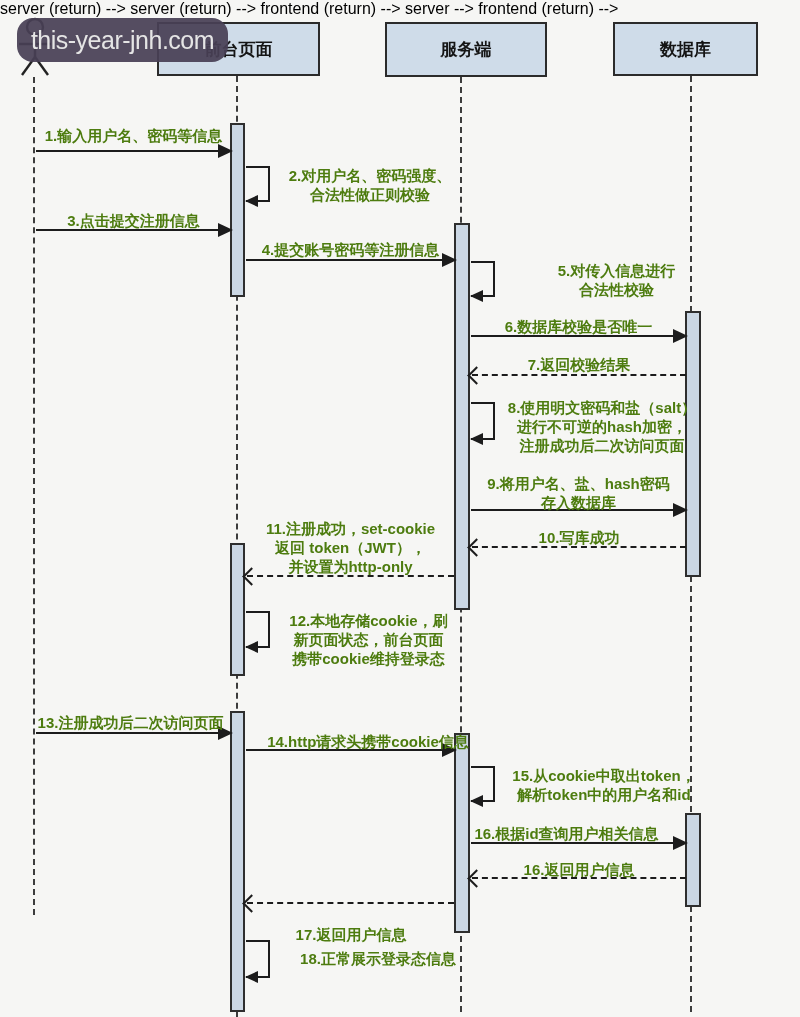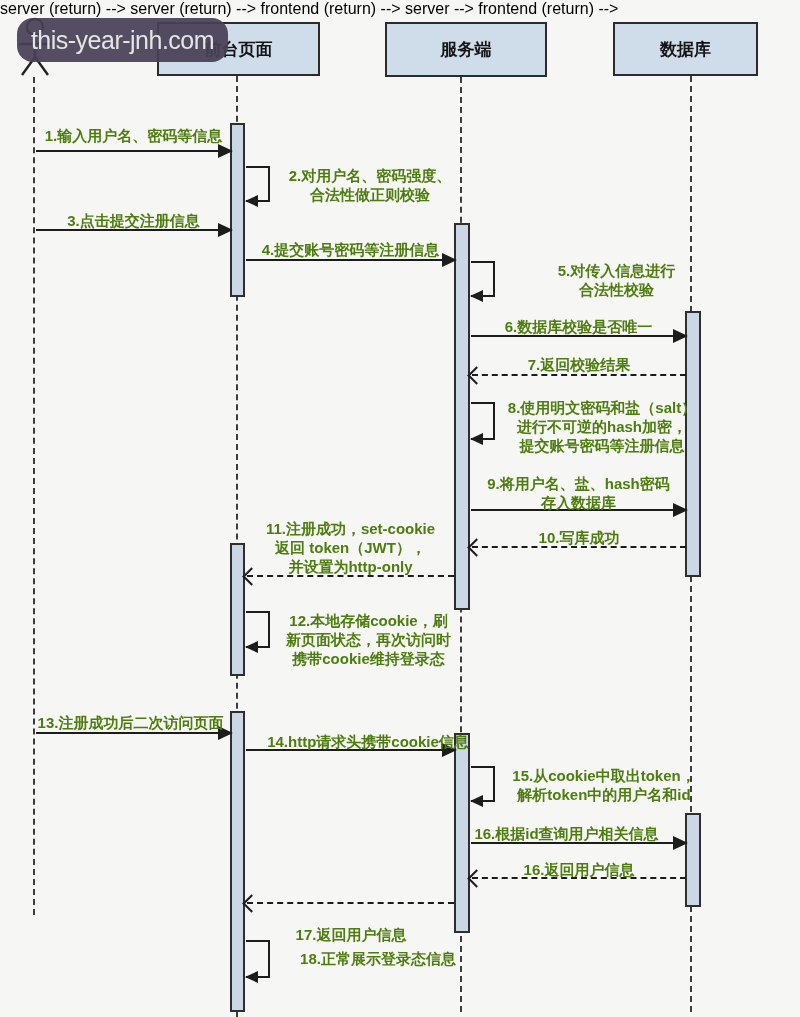--- a/index.html
+++ b/index.html
@@ -137,21 +137,21 @@
       <span class="ch-l"></span>
     </div>
 
   
   <div class="self" style="left:471px; top:402px; height:34px;">
       <span class="ah-l"></span>
     </div>
   <div class="lbl" style="left:492px; top:398px; width:220px;">
     <div>8.使用明文密码和盐（salt）</div>
     <div>进行不可逆的hash加密，</div>
-    <div>提交账号密码等注册信息</div>
+    <div>注册成功后二次访问页面</div>
   </div>
 
   
   <div class="lbl" style="left:471px; top:474px; width:215px;">
     <div>9.将用户名、盐、hash密码</div>
     <div>存入数据库</div>
   </div>
   <div class="line" style="left:471px; top:509px; width:215px;">
       <span class="ah-r"></span>
     </div>
@@ -171,21 +171,21 @@
   <div class="line dashed" style="left:247px; top:575px; width:207px;">
       <span class="ch-l"></span>
     </div>
 
   
   <div class="self" style="left:246px; top:611px; height:33px;">
       <span class="ah-l"></span>
     </div>
   <div class="lbl" style="left:266px; top:611px; width:205px;">
     <div>12.本地存储cookie，刷</div>
-    <div>新页面状态，再次访问时</div>
+    <div>新页面状态，前台页面</div>
     <div>携带cookie维持登录态</div>
   </div>
 
   
   <div class="lbl" style="left:30px; top:713px; width:201px;">13.注册成功后二次访问页面</div>
   <div class="line" style="left:36px; top:732px; width:195px;">
       <span class="ah-r"></span>
     </div>
 
   

